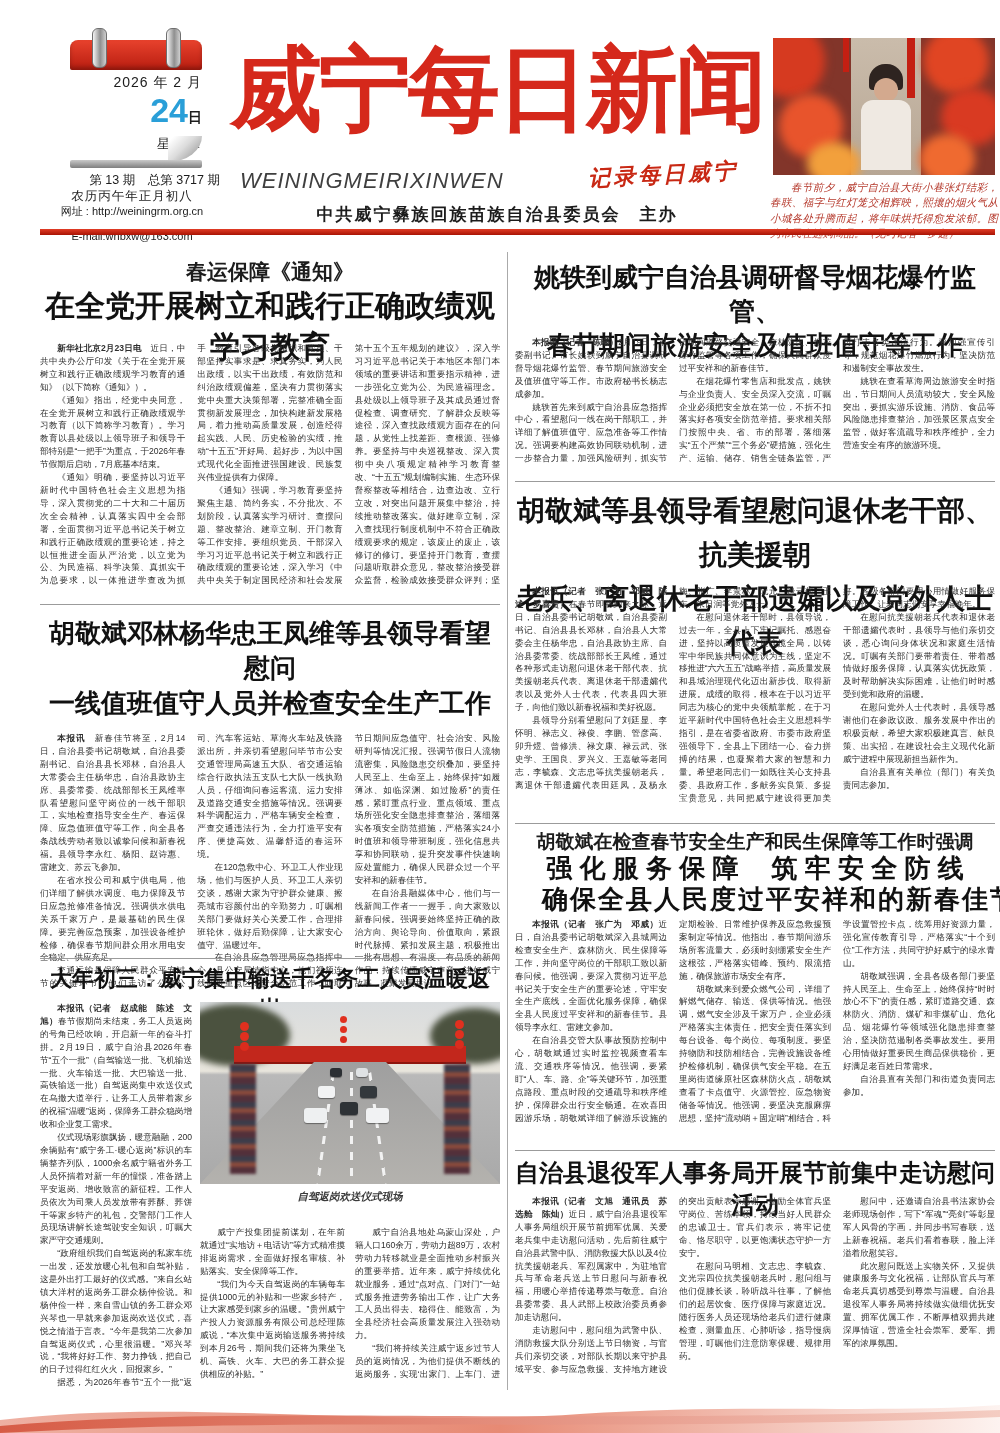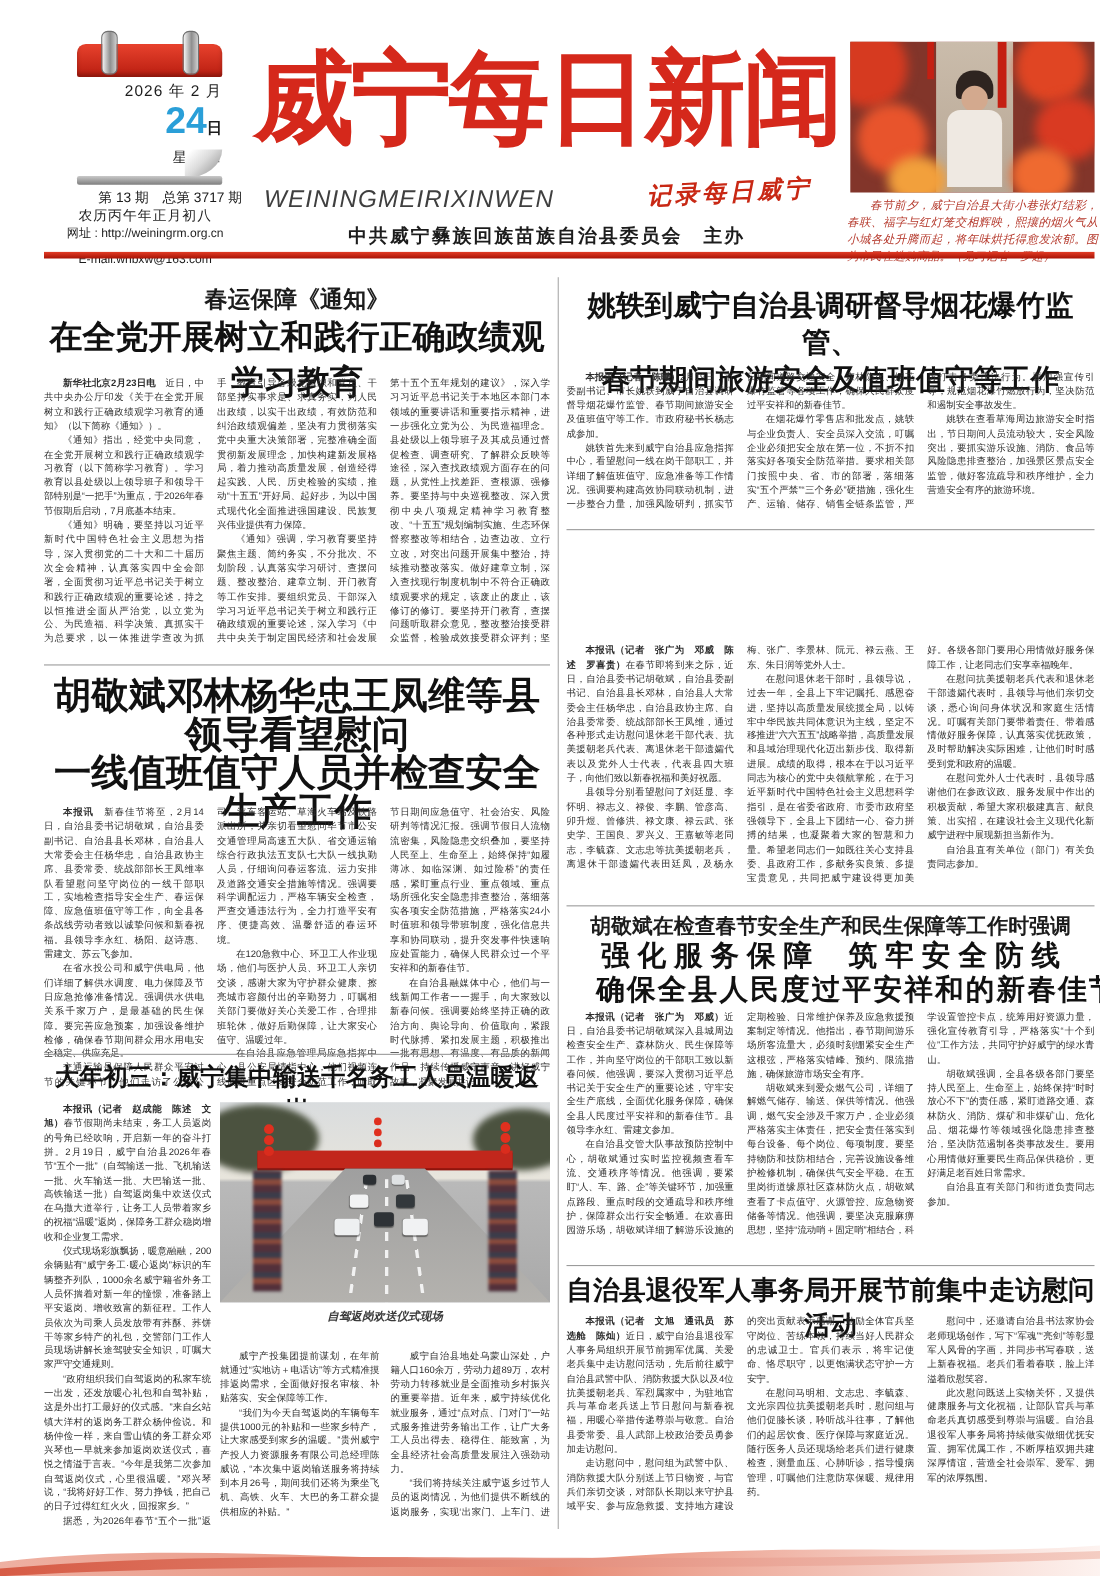--- a/index.html
+++ b/index.html
@@ -113,21 +113,21 @@
   <div class="abs vrule"></div>
 
   <div class="abs kicker" style="left:40px;top:258px;width:460px;font-size:21px;">春运保障《通知》</div>
   <div class="abs headline" style="left:40px;top:286px;width:460px;font-size:30px;">在全党开展树立和践行正确政绩观学习教育</div>
   <div class="abs body cols3" style="left:40px;top:342px;width:460px;height:256px;">
     <p><b>新华社北京2月23日电</b><span>　近日，中共中央办公厅印发《关于在全党开展树立和践行正确政绩观学习教育的通知》（以下简称《通知》）。</span></p>
     <span><p>《通知》指出，经党中央同意，在全党开展树立和践行正确政绩观学习教育（以下简称学习教育）。学习教育以县处级以上领导班子和领导干部特别是“一把手”为重点，于2026年春节假期后启动，7月底基本结束。</p><p>《通知》明确，要坚持以习近平新时代中国特色社会主义思想为指导，深入贯彻党的二十大和二十届历次全会精神，认真落实四中全会部署，全面贯彻习近平总书记关于树立和践行正确政绩观的重要论述，持之以恒推进全面从严治党，以立党为公、为民造福、科学决策、真抓实干为总要求，以一体推进学查改为抓手，教育引导各级党组织和党员、干部坚持实事求是、求真务实，为人民出政绩，以实干出政绩，有效防范和纠治政绩观偏差，坚决有力贯彻落实党中央重大决策部署，完整准确全面贯彻新发展理念，加快构建新发展格局，着力推动高质量发展，创造经得起实践、人民、历史检验的实绩，推动“十五五”开好局、起好步，为以中国式现代化全面推进强国建设、民族复兴伟业提供有力保障。</p><p>《通知》强调，学习教育要坚持聚焦主题、简约务实，不分批次、不划阶段，认真落实学习研讨、查摆问题、整改整治、建章立制、开门教育等工作安排。要组织党员、干部深入学习习近平总书记关于树立和践行正确政绩观的重要论述，深入学习《中共中央关于制定国民经济和社会发展第十五个五年规划的建议》，深入学习习近平总书记关于本地区本部门本领域的重要讲话和重要指示精神，进一步强化立党为公、为民造福理念。县处级以上领导班子及其成员通过督促检查、调查研究、了解群众反映等途径，深入查找政绩观方面存在的问题，从党性上找差距、查根源、强修养。要坚持与中央巡视整改、深入贯彻中央八项规定精神学习教育整改、“十五五”规划编制实施、生态环保督察整改等相结合，边查边改、立行立改，对突出问题开展集中整治，持续推动整改落实。做好建章立制，深入查找现行制度机制中不符合正确政绩观要求的规定，该废止的废止，该修订的修订。要坚持开门教育，查摆问题听取群众意见，整改整治接受群众监督，检验成效接受群众评判；坚持民生为大，为群众多办实事，让群众可感可及。</p></span>
   </div>
   <div class="abs divider" style="left:40px;top:604px;width:460px;"></div>
 
-  <div class="abs headline" style="left:40px;top:616px;width:460px;font-size:34px;line-height:35px;">
+  <div class="abs headline" style="left:40px;top:616px;width:460px;font-size:26px;line-height:35px;">
     <div>胡敬斌邓林杨华忠王凤维等县领导看望慰问</div>
     <div>一线值班值守人员并检查安全生产工作</div>
   </div>
   <div class="abs body cols3" style="left:40px;top:732px;width:460px;height:260px;">
     <p><b>本报讯</b><span>　新春佳节将至，2月14日，自治县委书记胡敬斌，自治县委副书记、自治县县长邓林，自治县人大常委会主任杨华忠，自治县政协主席、县委常委、统战部部长王凤维率队看望慰问坚守岗位的一线干部职工，实地检查指导安全生产、春运保障、应急值班值守等工作，向全县各条战线劳动者致以诚挚问候和新春祝福。县领导李永红、杨阳、赵诗惠、雷建文、苏云飞参加。</span></p>
     <span><p>在省水投公司和威宁供电局，他们详细了解供水调度、电力保障及节日应急抢修准备情况。强调供水供电关系千家万户，是最基础的民生保障。要完善应急预案，加强设备维护检修，确保春节期间群众用水用电安全稳定、供应充足。</p><p>交通运输是保障人民群众平安过节的关键环节。他们走访了公交公司、汽车客运站、草海火车站及铁路派出所，并亲切看望慰问毕节市公安交通管理局高速五大队、省交通运输综合行政执法五支队七大队一线执勤人员，仔细询问春运客流、运力安排及道路交通安全措施等情况。强调要科学调配运力，严格车辆安全检查，严查交通违法行为，全力打造平安有序、便捷高效、温馨舒适的春运环境。</p><p>在120急救中心、环卫工人作业现场，他们与医护人员、环卫工人亲切交谈，感谢大家为守护群众健康、擦亮城市容颜付出的辛勤努力，叮嘱相关部门要做好关心关爱工作，合理排班轮休，做好后勤保障，让大家安心值守、温暖过年。</p><p>在自治县应急管理局应急指挥中心、县公安局情指中心，他们视频连线调度重点区域安全防范工作，听取节日期间应急值守、社会治安、风险研判等情况汇报。强调节假日人流物流密集，风险隐患交织叠加，要坚持人民至上、生命至上，始终保持“如履薄冰、如临深渊、如过险桥”的责任感，紧盯重点行业、重点领域、重点场所强化安全隐患排查整治，落细落实各项安全防范措施，严格落实24小时值班和领导带班制度，强化信息共享和协同联动，提升突发事件快速响应处置能力，确保人民群众过一个平安祥和的新春佳节。</p><p>在自治县融媒体中心，他们与一线新闻工作者一一握手，向大家致以新春问候。强调要始终坚持正确的政治方向、舆论导向、价值取向，紧跟时代脉搏、紧扣发展主题，积极推出一批有思想、有温度、有品质的新闻作品，持续传播威宁声音，讲好威宁故事，凝聚发展共识。</p></span>
   </div>
   <div class="abs divider" style="left:40px;top:958px;width:460px;"></div>
 
   <div class="abs headline" style="left:40px;top:964px;width:460px;font-size:22px;">大年初三：威宁集中输送千名务工人员温暖返岗</div>
@@ -164,20 +164,24 @@
   <div class="abs headline" style="left:515px;top:260px;width:480px;font-size:26px;line-height:34px;">
     <div>姚轶到威宁自治县调研督导烟花爆竹监管、</div>
     <div>春节期间旅游安全及值班值守等工作</div>
   </div>
   <div class="abs body cols3" style="left:515px;top:336px;width:480px;height:140px;">
     <p><b>本报讯（记者　陈曦）</b><span>2月19日，市委副书记、市长姚轶到威宁自治县调研督导烟花爆竹监管、春节期间旅游安全及值班值守等工作。市政府秘书长杨志成参加。</span></p>
     <span><p>姚轶首先来到威宁自治县应急指挥中心，看望慰问一线在岗干部职工，并详细了解值班值守、应急准备等工作情况。强调要构建高效协同联动机制，进一步整合力量，加强风险研判，抓实节日期间道路交通安全、森林防火、烟花爆竹监管等各项工作，确保人民群众度过平安祥和的新春佳节。</p><p>在烟花爆竹零售店和批发点，姚轶与企业负责人、安全员深入交流，叮嘱企业必须把安全放在第一位，不折不扣落实好各项安全防范举措。要求相关部门按照中央、省、市的部署，落细落实“五个严禁”“三个务必”硬措施，强化生产、运输、储存、销售全链条监管，严厉打击各类违法行为。要加强宣传引导，规范烟花爆竹燃放行为，坚决防范和遏制安全事故发生。</p><p>姚轶在查看草海周边旅游安全时指出，节日期间人员流动较大，安全风险突出，要抓实游乐设施、消防、食品等风险隐患排查整治，加强景区景点安全监管，做好客流疏导和秩序维护，全力营造安全有序的旅游环境。</p></span>
   </div>
   <div class="abs divider" style="left:515px;top:481px;width:480px;"></div>
 
+  <div class="abs headline" style="left:515px;top:489px;width:480px;font-size:28px;line-height:44px;">
+    <div>胡敬斌等县领导看望慰问退休老干部、抗美援朝</div>
+    <div>老兵、离退休老干部遗孀以及党外人士代表</div>
+  </div>
   <div class="abs body cols3" style="left:515px;top:585px;width:480px;height:234px;">
     <p><b>本报讯（记者　张广为　邓威　陈述　罗喜贵）</b><span>在春节即将到来之际，近日，自治县委书记胡敬斌，自治县委副书记、自治县县长邓林，自治县人大常委会主任杨华忠，自治县政协主席、自治县委常委、统战部部长王凤维，通过各种形式走访慰问退休老干部代表、抗美援朝老兵代表、离退休老干部遗孀代表以及党外人士代表，代表县四大班子，向他们致以新春祝福和美好祝愿。</span></p>
     <span><p>县领导分别看望慰问了刘廷显、李怀明、禄志义、禄俊、李鹏、管彦高、卯升煜、曾修洪、禄文康、禄云武、张史学、王国良、罗兴义、王嘉敏等老同志，李毓森、文志忠等抗美援朝老兵，离退休干部遗孀代表田廷凤，及杨永梅、张广、李景林、阮元、禄云燕、王东、朱日润等党外人士。</p><p>在慰问退休老干部时，县领导说，过去一年，全县上下牢记嘱托、感恩奋进，坚持以高质量发展统揽全局，以铸牢中华民族共同体意识为主线，坚定不移推进“六六五五”战略举措，高质量发展和县域治理现代化迈出新步伐、取得新进展。成绩的取得，根本在于以习近平同志为核心的党中央领航掌舵，在于习近平新时代中国特色社会主义思想科学指引，是在省委省政府、市委市政府坚强领导下，全县上下团结一心、奋力拼搏的结果，也凝聚着大家的智慧和力量。希望老同志们一如既往关心支持县委、县政府工作，多献务实良策、多提宝贵意见，共同把威宁建设得更加美好。各级各部门要用心用情做好服务保障工作，让老同志们安享幸福晚年。</p><p>在慰问抗美援朝老兵代表和退休老干部遗孀代表时，县领导与他们亲切交谈，悉心询问身体状况和家庭生活情况。叮嘱有关部门要带着责任、带着感情做好服务保障，认真落实优抚政策，及时帮助解决实际困难，让他们时时感受到党和政府的温暖。</p><p>在慰问党外人士代表时，县领导感谢他们在参政议政、服务发展中作出的积极贡献，希望大家积极建真言、献良策、出实招，在建设社会主义现代化新威宁进程中展现新担当新作为。</p><p>自治县直有关单位（部门）有关负责同志参加。</p></span>
   </div>
   <div class="abs divider" style="left:515px;top:823px;width:480px;"></div>
 
   <div class="abs kicker" style="left:515px;top:829px;width:480px;font-size:19px;">胡敬斌在检查春节安全生产和民生保障等工作时强调</div>
   <div class="abs headline" style="left:515px;top:853px;width:480px;font-size:26px;line-height:31px;">强 化 服 务 保 障　 筑 牢 安 全 防 线</div>
   <div class="abs headline" style="left:540px;top:884px;width:480px;font-size:26px;line-height:31px;letter-spacing:2px;">确保全县人民度过平安祥和的新春佳节</div>
   <div class="abs body cols3" style="left:515px;top:918px;width:480px;height:228px;">

